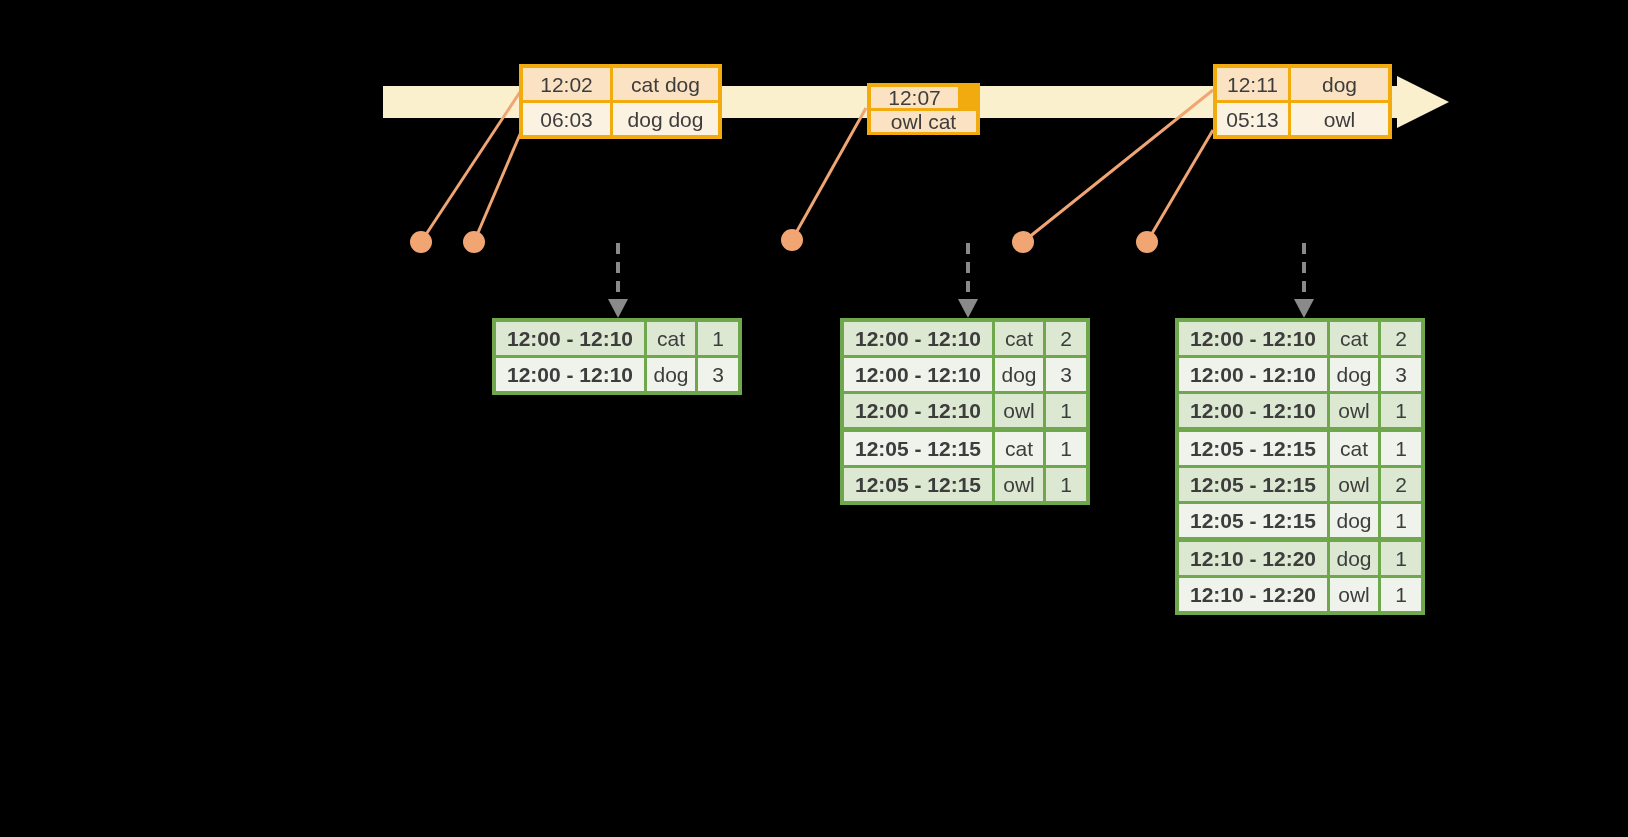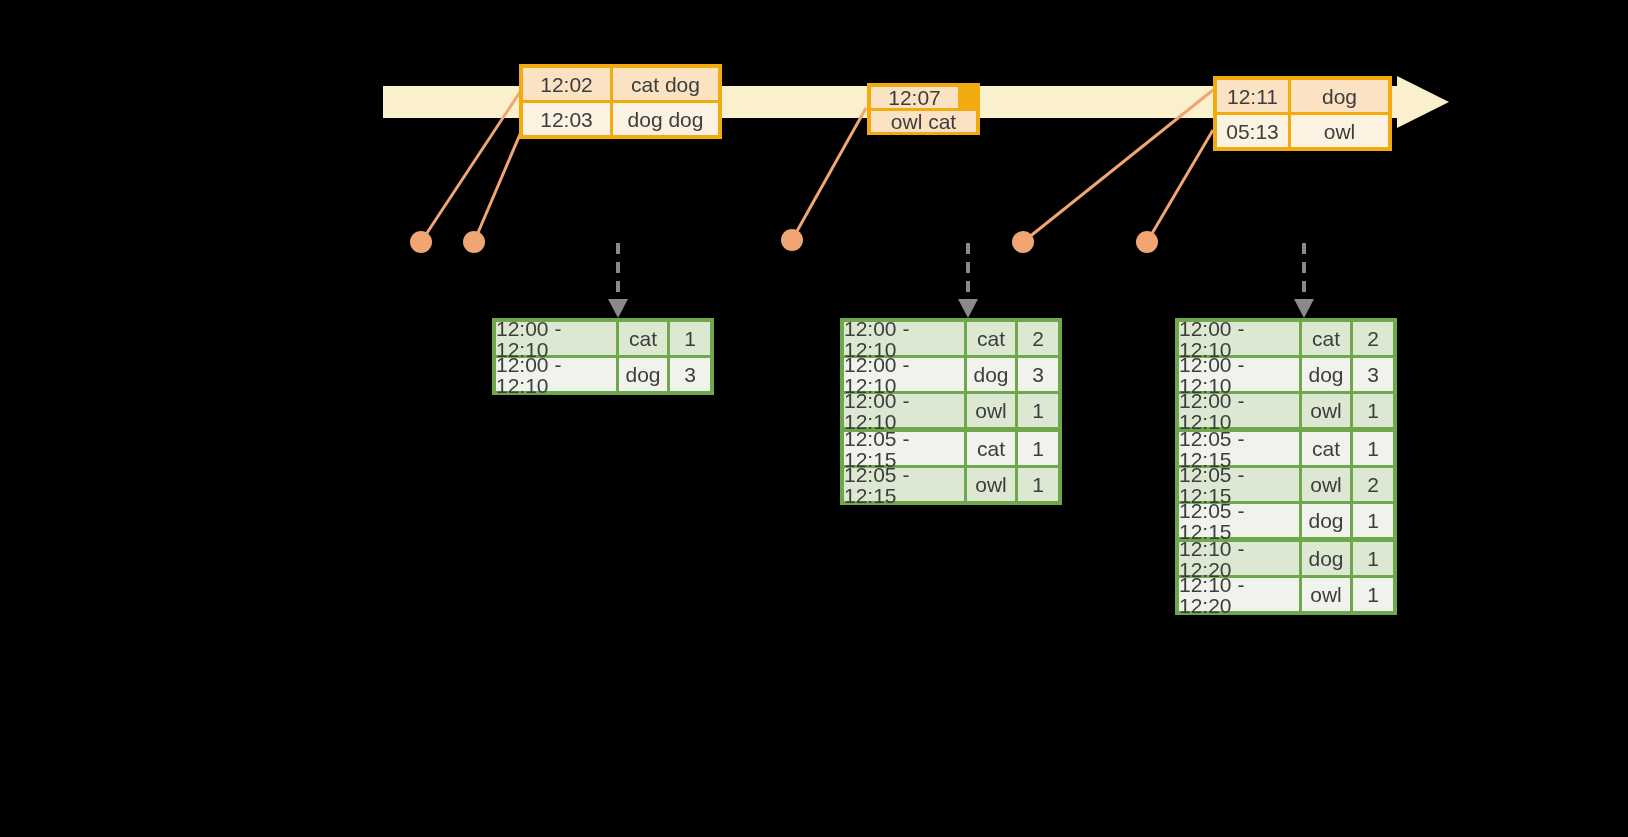--- a/index.html
+++ b/index.html
@@ -35,21 +35,21 @@
   .etable .col-words{width:105px;}
   .etable.narrow .col-time{width:71px;}
   .etable.narrow .col-words{width:97px;}
 
   
   .gtable{border:4px solid var(--green);background:var(--green);}
   .gtable .trow{height:33px;}
   .gtable .trow.dark  .tcell{background:var(--green-dark);}
   .gtable .trow.light .tcell{background:var(--green-light);}
   .gtable .trow.group-start{margin-top:2px;}
-  .gtable .col-window{width:120px;}
+  .gtable .col-window{width:148px;font-weight:bold;}
   .gtable .col-word{width:48px;}
   .gtable .col-count{width:40px;}
 </style>
 </head>
 <body>
 
 <div class="canvas">
 
   <svg class="overlay" width="1628" height="837" viewBox="0 0 1628 837">
 
@@ -81,33 +81,33 @@
       <polygon class="trigger-head" points="1294,299 1314,299 1304,318"></polygon>
     </g>
   </svg>
 
   <div class="dtable etable" style="left:519px;top:64px;">
       <div class="trow dark">
         <div class="tcell col-time">12:02</div>
         <div class="tcell col-words">cat dog</div>
       </div>
       <div class="trow light group-start">
-        <div class="tcell col-time">12:03</div>
+        <div class="tcell col-time">06:03</div>
         <div class="tcell col-words">dog dog</div>
       </div>
     </div>
 
   <div class="dtable etable small" style="left:867px;top:83px;">
       <div class="trow dark">
         <div class="tcell col-time">12:07</div>
         <div class="tcell col-words">owl cat</div>
       </div>
     </div>
 
-  <div class="dtable etable narrow" style="left:1213px;top:76px;">
+  <div class="dtable etable narrow" style="left:1213px;top:64px;">
       <div class="trow dark">
         <div class="tcell col-time">12:11</div>
         <div class="tcell col-words">dog</div>
       </div>
       <div class="trow light group-start">
         <div class="tcell col-time">05:13</div>
         <div class="tcell col-words">owl</div>
       </div>
     </div>
 

